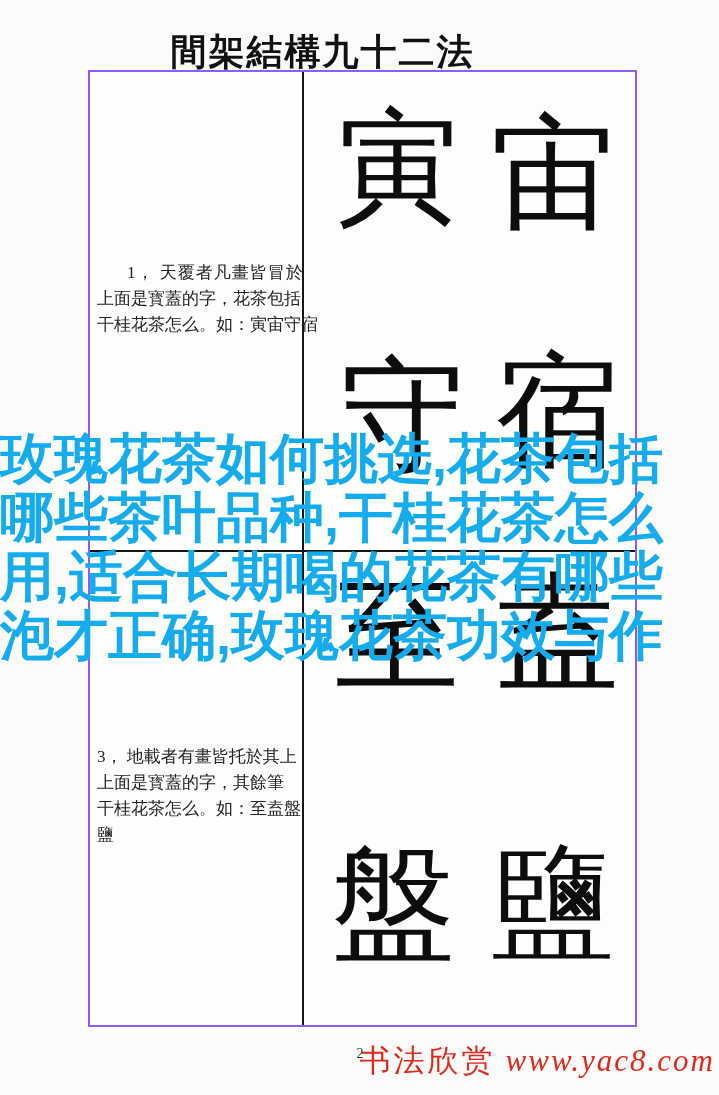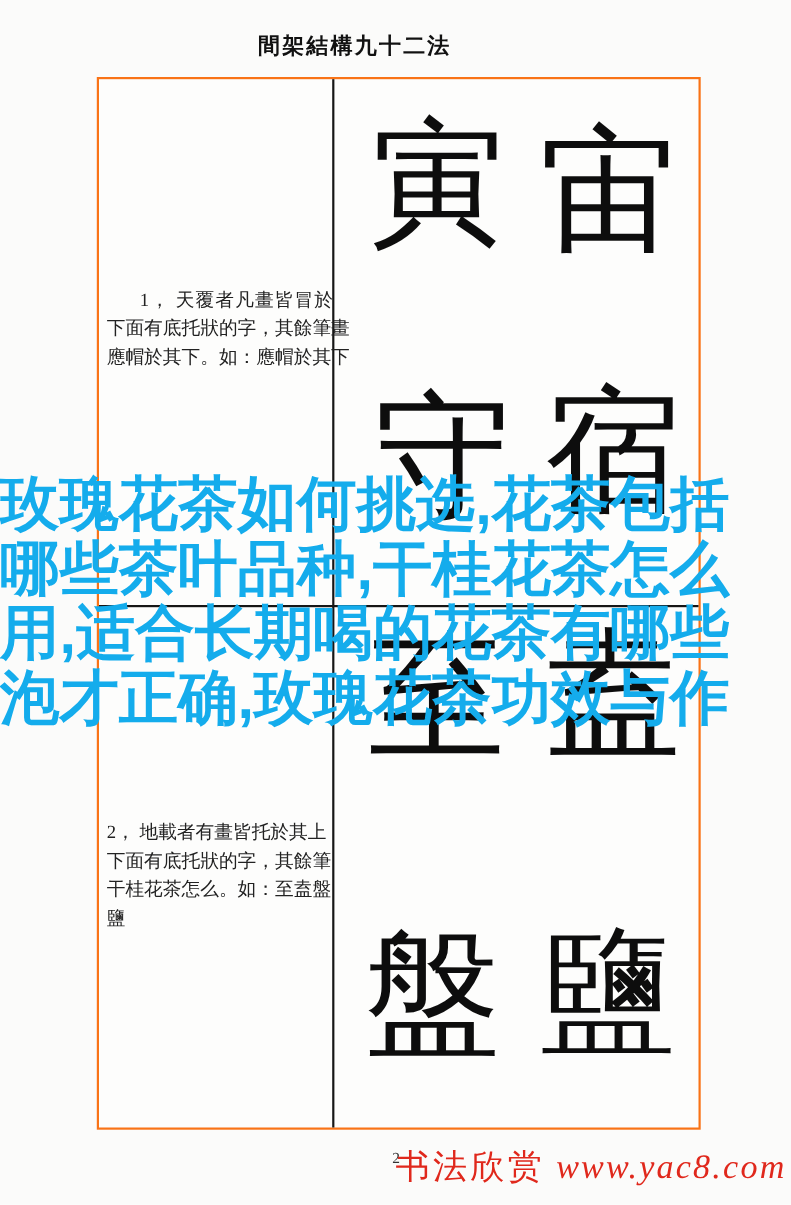--- a/index.html
+++ b/index.html
@@ -5,27 +5,27 @@
   html,body{margin:0;padding:0;}
   body{
     width:719px;height:1095px;
     background:#fbfbfa;
     font-family:"Liberation Serif","DejaVu Serif",serif;
     position:relative;overflow:hidden;color:#1c1c1c;
   }
   
   .doc-title{
     position:absolute;top:28px;left:0;width:645px;
-    text-align:center;font-size:20px;font-weight:bold;color:#111;
+    text-align:center;font-size:36px;font-weight:bold;color:#111;
     letter-spacing:2px;
   }
   
   .sheet{
     position:absolute;left:88px;top:70px;width:549px;height:957px;
-    border:2px solid #f97316;box-sizing:border-box;background:#fdfdfc;
+    border:2px solid #8b5cf6;box-sizing:border-box;background:#fdfdfc;
   }
   .v-divider{
     position:absolute;left:212px;top:0;bottom:0;width:2px;background:#161616;
   }
   .h-divider{
     position:absolute;left:0;right:0;top:478px;height:2px;background:#161616;
   }
   
   .rule-text{
     position:absolute;width:212px;
@@ -81,27 +81,27 @@
 <body>
 
 <div class="doc-title">間架結構九十二法</div>
 
 <div class="sheet">
   <div class="v-divider"></div>
   <div class="h-divider"></div>
 
   <div class="rule-text rule1-text">
     <div class="line indent">1，  天覆者凡畫皆冒於</div>
-    <div class="line">下面有底托狀的字，其餘筆畫</div>
-    <div class="line">應帽於其下。如：應帽於其下</div>
+    <div class="line">上面是寳蓋的字，花茶包括</div>
+    <div class="line">干桂花茶怎么。如：寅宙守宿</div>
   </div>
 
   <div class="rule-text rule2-text">
-    <div class="line">2，  地載者有畫皆托於其上</div>
-    <div class="line">下面有底托狀的字，其餘筆</div>
+    <div class="line">3，  地載者有畫皆托於其上</div>
+    <div class="line">上面是寳蓋的字，其餘筆</div>
     <div class="line">干桂花茶怎么。如：至盍盤</div>
     <div class="line">鹽</div>
   </div>
 </div>
 
 <div class="big-char char-yin">寅</div>
 <div class="big-char char-zhou">宙</div>
 <div class="big-char char-shou">守</div>
 <div class="big-char char-su">宿</div>
 

